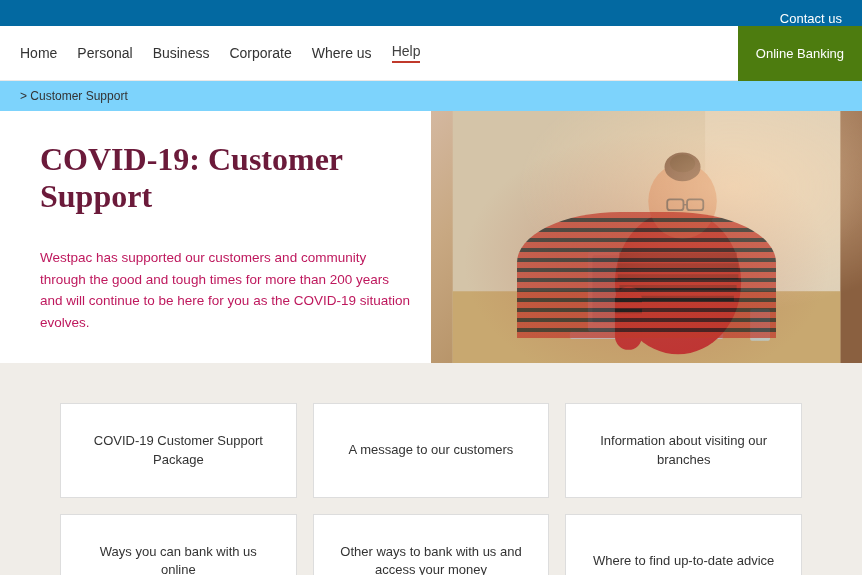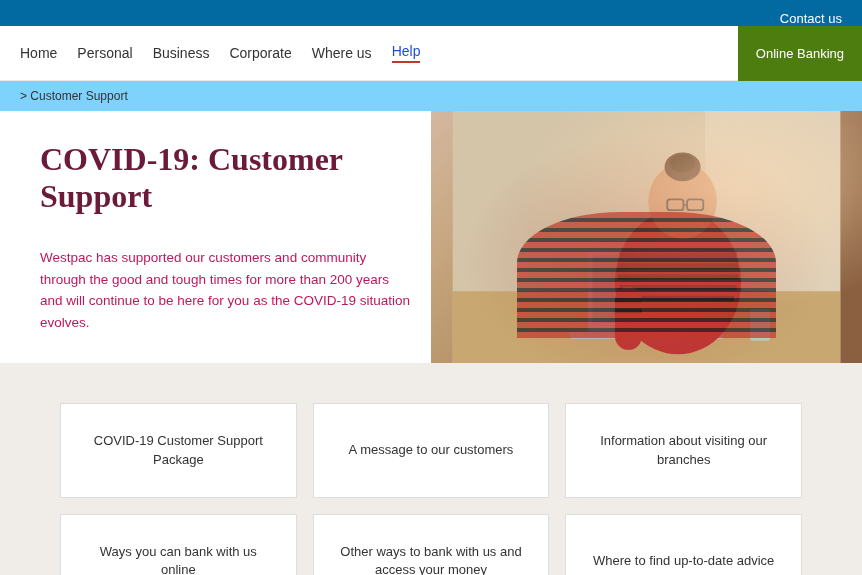--- a/index.html
+++ b/index.html
@@ -34,21 +34,21 @@
       gap: 20px;
       align-items: center;
     }
     .nav-item {
       font-size: 14px;
       color: #333;
       text-decoration: none;
       cursor: pointer;
     }
     .nav-item.active {
-      color: #1d4ed8;
+      color: #404040;
       border-bottom: 2px solid #c0392b;
       padding-bottom: 2px;
     }
     .online-banking-btn {
       position: absolute;
       right: 0;
       top: 0;
       height: 55px;
       background: #4d7c0f;
       color: #fff;

